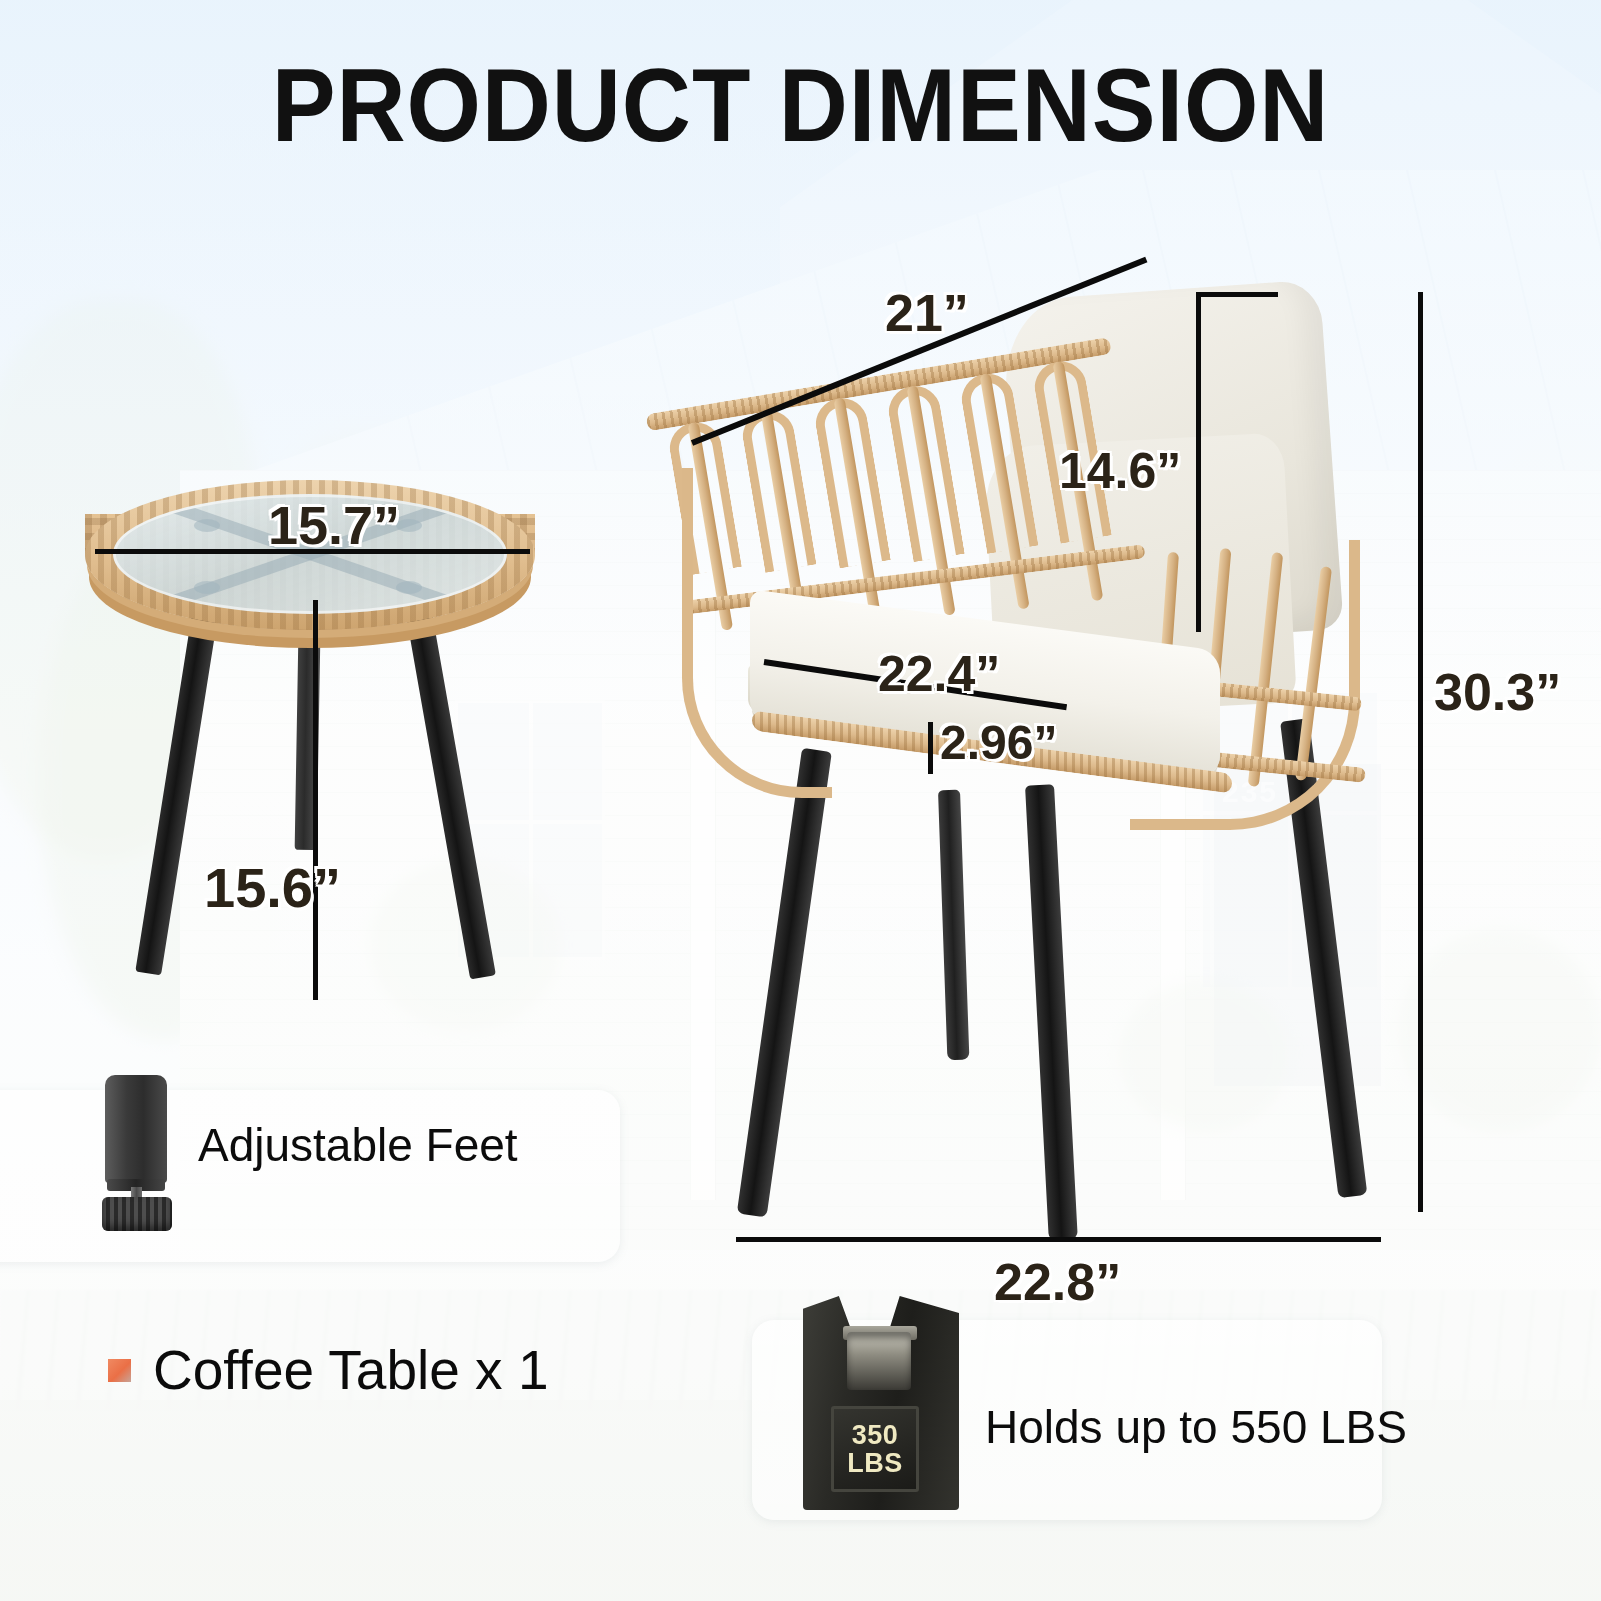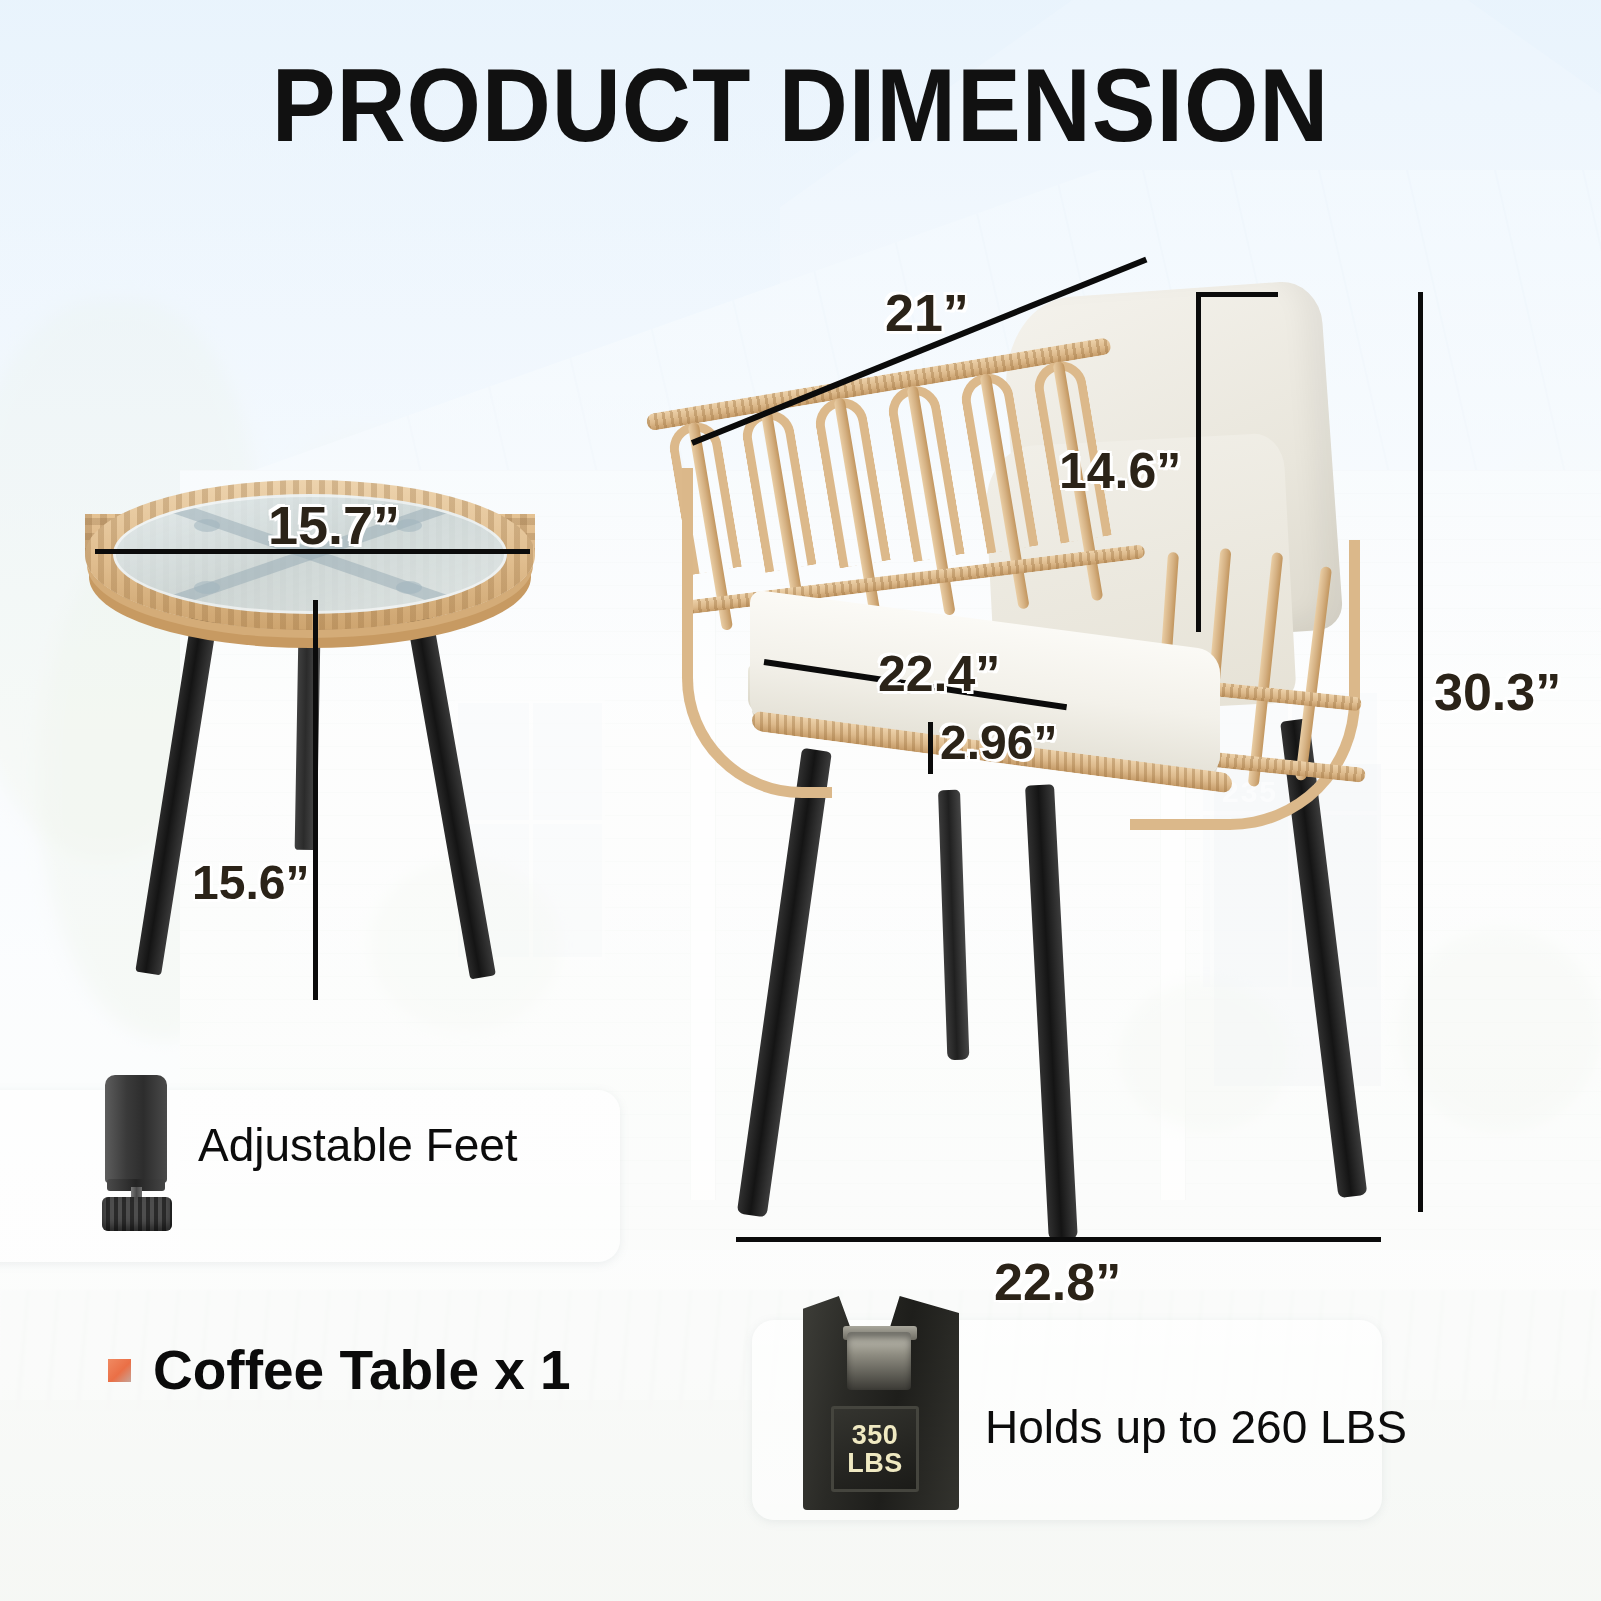--- a/index.html
+++ b/index.html
@@ -293,21 +293,21 @@
   }
 
   
   .bullet-row { position: absolute; display: flex; align-items: center; }
   .bullet-sq {
     width: 23px; height: 23px; margin-right: 22px;
     background: linear-gradient(135deg,#f08a62 0%, #ea6f46 55%, #c9a497 100%);
   }
   .bullet-label {
     font-family: "Liberation Sans", sans-serif;
-    font-weight: 700; font-size: 55px; color: #0b0b0b; white-space: nowrap;
+    font-weight: 400; font-size: 55px; color: #0b0b0b; white-space: nowrap;
   }
 </style>
 </head>
 <body>
 
 <div id="stage">
 
   <div class="bg">
     <div class="sky"></div>
 
@@ -415,21 +415,21 @@
       <div class="tbl-pad" style="left:280px; top:22px;"></div>
       <div class="tbl-pad" style="left:78px; top:84px;"></div>
       <div class="tbl-pad" style="left:280px; top:84px;"></div>
     </div>
   </div>
 
   <div class="dim-line dim-h" style="left:95px; top:549px; width:435px;"></div>
   <div class="dim-label" style="left:268px; top:494px; font-size:54px;">15.7”</div>
 
   <div class="dim-line dim-v" style="left:313px; top:600px; height:400px;"></div>
-  <div class="dim-label" style="left:192px; top:855px; font-size:48px;">15.6”</div>
+  <div class="dim-label" style="left:204px; top:855px; font-size:56px;">15.6”</div>
 
   <div id="chair-art">
 
     <div class="ch-leg" style="left:112px; top:460px; width:30px; height:470px; transform: rotate(8deg);"></div>
     <div class="ch-leg" style="left:335px; top:495px; width:29px; height:455px; transform: rotate(-3deg);"></div>
     <div class="ch-leg" style="left:248px; top:500px; width:22px; height:270px; transform: rotate(-2deg); opacity:.95;"></div>
     <div class="ch-leg" style="left:590px; top:430px; width:29px; height:480px; transform: rotate(-7deg);"></div>
 
     <div class="ch-pillow"></div>
     <div class="ch-pillow2"></div>
@@ -505,15 +505,15 @@
   <div class="info-card" style="left:752px; top:1320px; width:630px; height:200px;"></div>
   <div class="wt" style="left:803px; top:1296px;">
     <div class="wt-body"></div>
     <div class="wt-handle-bar"></div>
     <div class="wt-handle-hole"></div>
     <div class="wt-plate">
       <span>350</span>
       <span>LBS</span>
     </div>
   </div>
-  <div class="info-text" style="left:985px; top:1400px;">Holds up to 260 LBS</div>
+  <div class="info-text" style="left:985px; top:1400px;">Holds up to 550 LBS</div>
 
 </div>
 
 </body></html>

